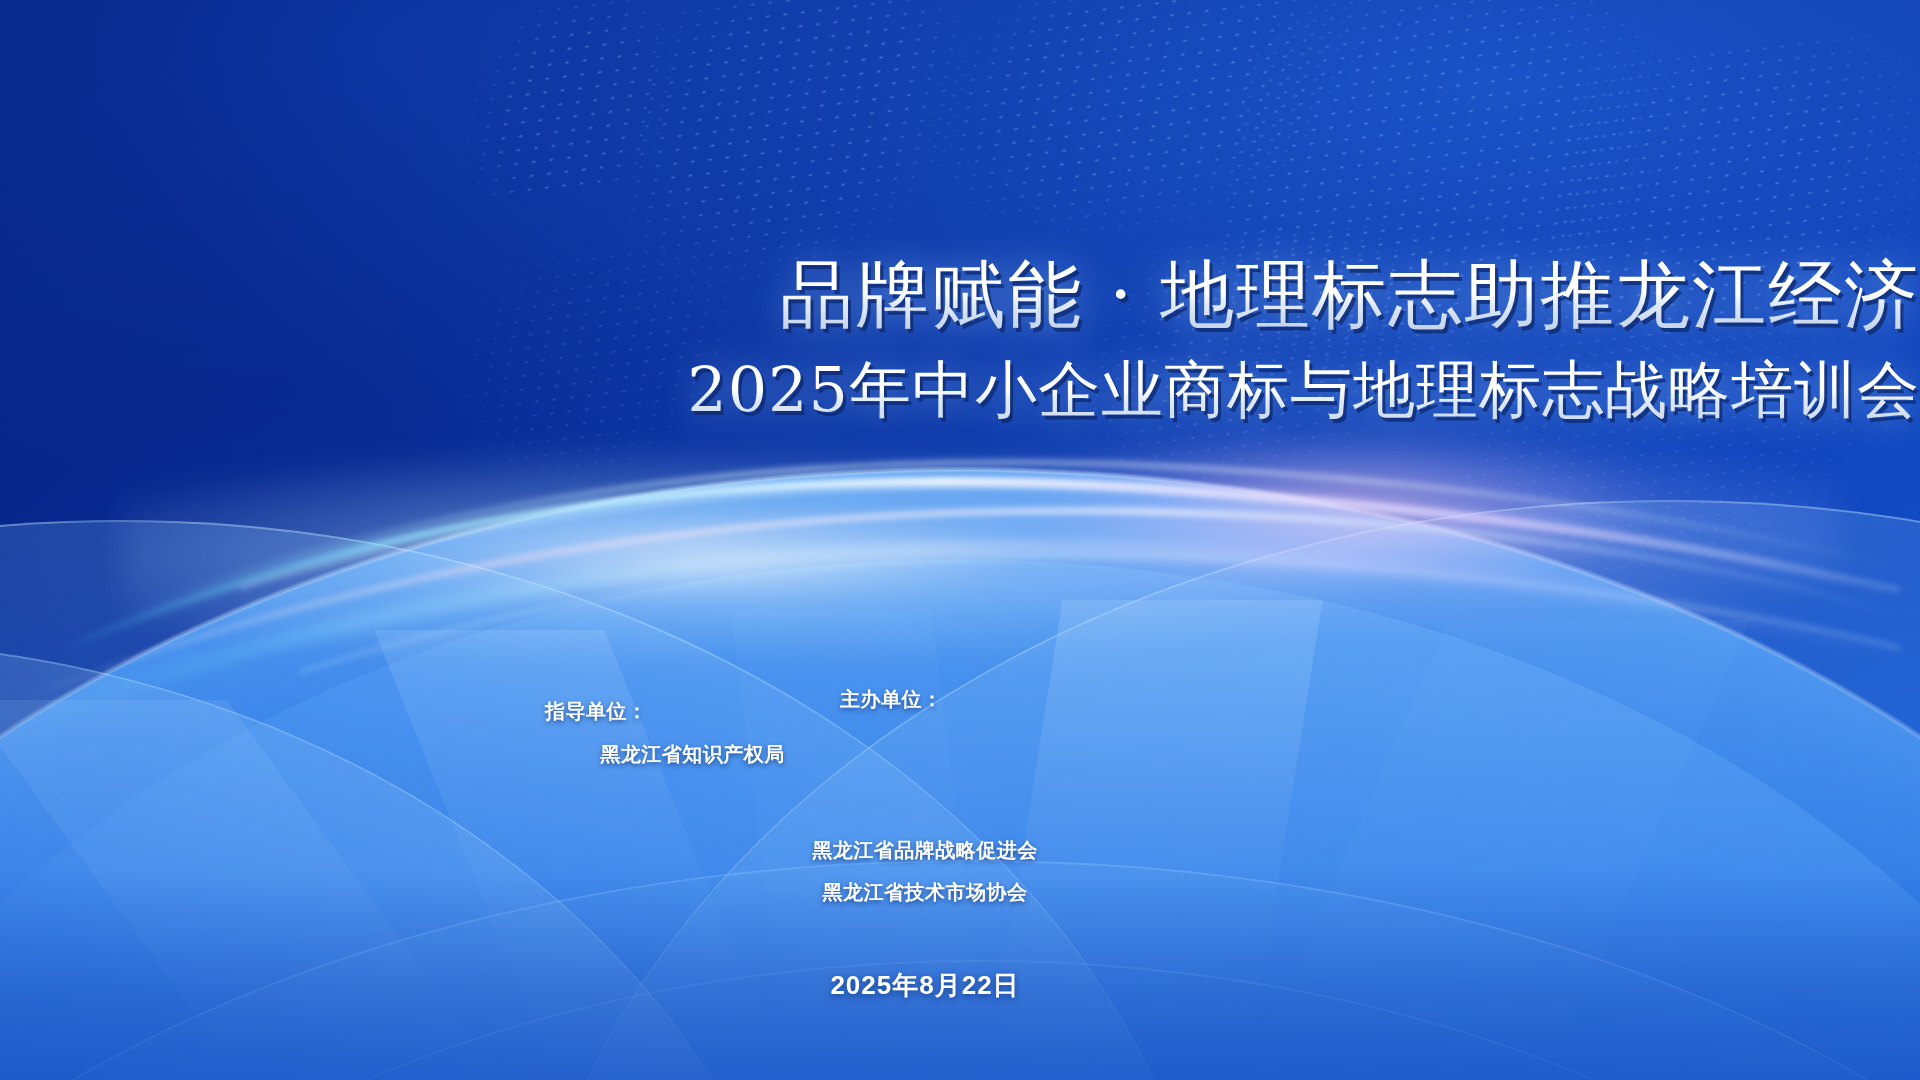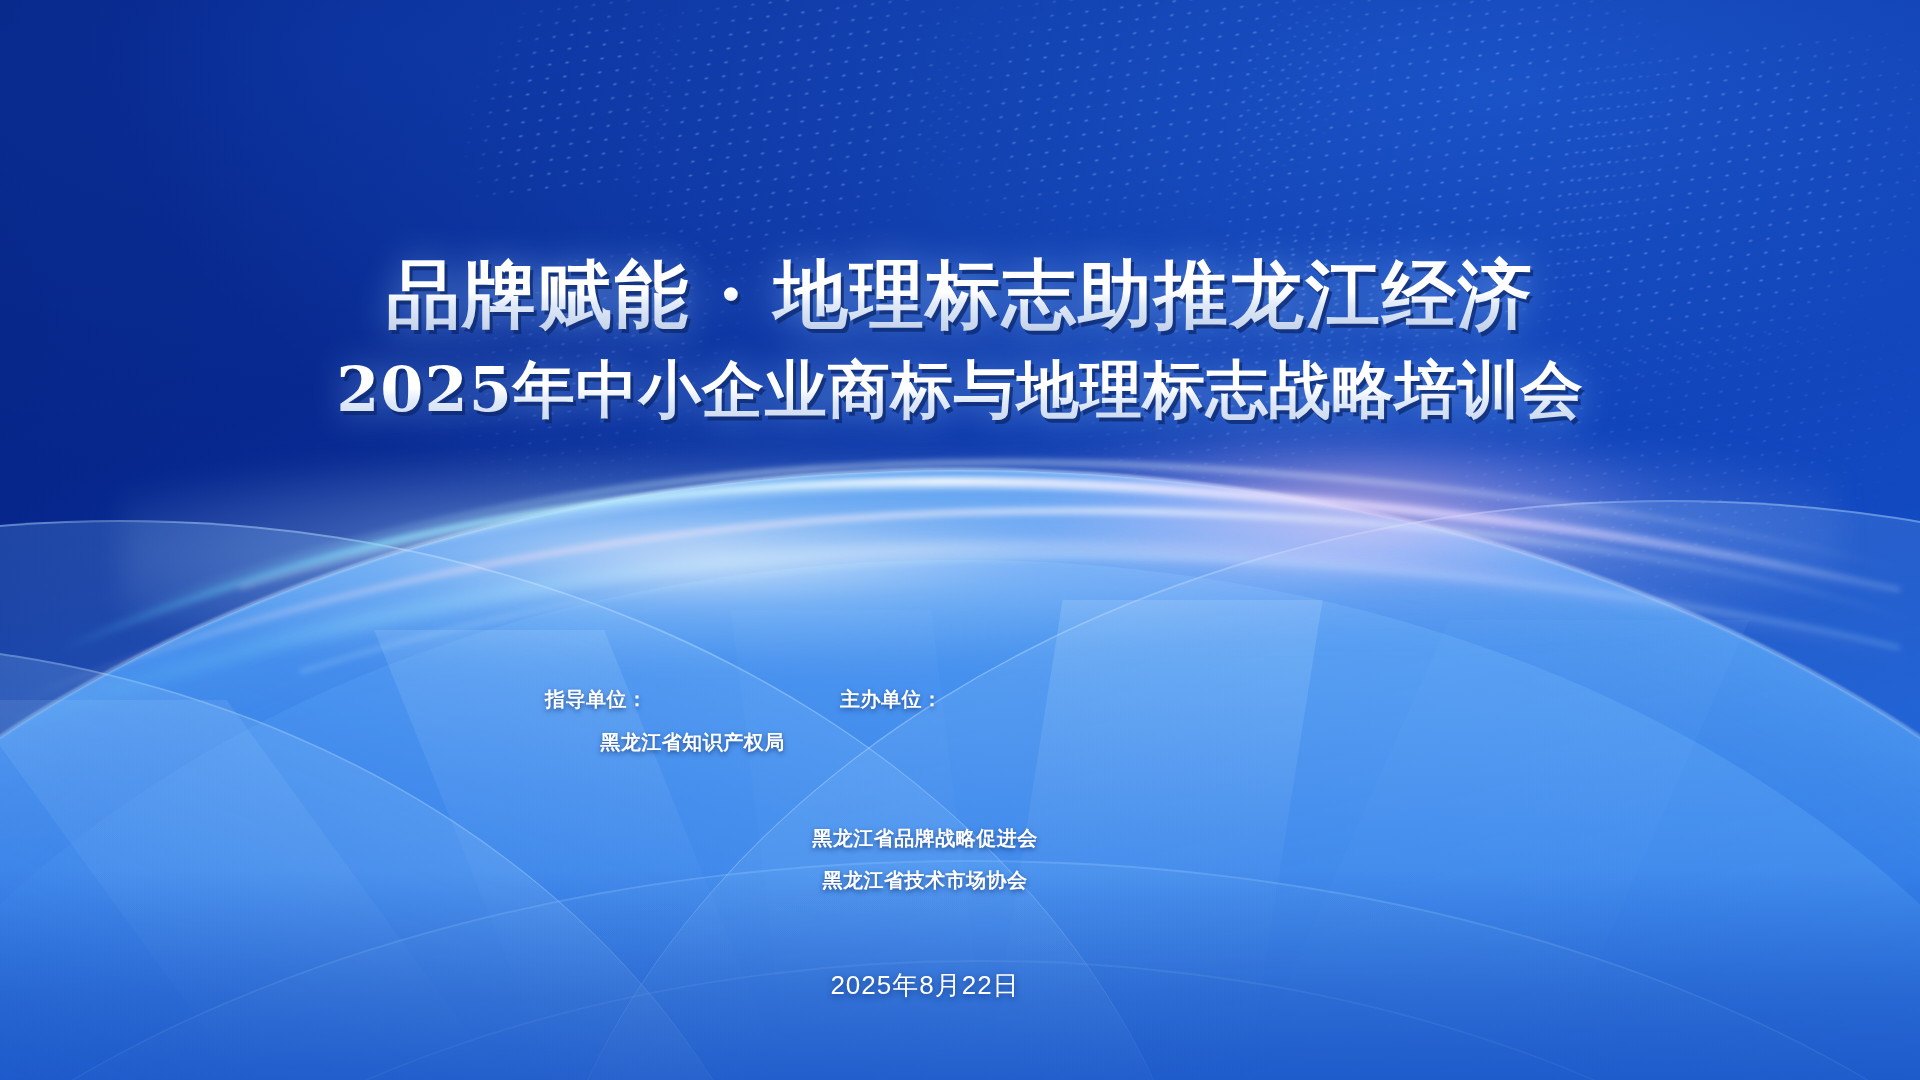--- a/index.html
+++ b/index.html
@@ -152,62 +152,63 @@
   
   .title-block {
     position: absolute;
     left: 0; top: 248px;
     width: 1920px;
     text-align: center;
     z-index: 6;
   }
   .title-line {
     font-family: "DejaVu Serif", "Liberation Serif", serif;
-    font-weight: 700;
+    font-weight: 400;
     color: #ffffff;
     letter-spacing: 2px;
     white-space: nowrap;
     background: linear-gradient(180deg, #ffffff 0%, #ffffff 48%, #dfe9f8 62%, #b9c9e4 100%);
     -webkit-background-clip: text;
             background-clip: text;
     -webkit-text-fill-color: transparent;
     filter:
       drop-shadow(3px 4px 0px rgba(12,40,110,.75))
       drop-shadow(0 0 18px rgba(150,200,255,.45));
+    text-align: right;
   }
   .title-line-1 { font-size: 74px; line-height: 92px; }
   .title-line-2 { font-size: 62px; line-height: 100px; letter-spacing: 1px; }
 
   
   .credits {
     position: absolute;
     left: 545px; top: 686px;
     width: 760px;
     z-index: 7;
     color: #ffffff;
     font-weight: 700;
     font-size: 20px;
     letter-spacing: .5px;
     text-shadow: 0 2px 5px rgba(6,30,90,.60);
   }
   .credit-group { display: flex; }
-  .credit-col-left  { width: 295px; flex: none; }
+  .credit-col-left  { width: 295px; flex: none; margin-top: 12px; }
   .credit-col-right { flex: 1; }
   .credit-heading { margin-bottom: 16px; white-space: nowrap; }
   .credit-item    { margin-bottom: 15px; white-space: nowrap; text-align: center; }
   .group-gap { height: 38px; }
 
   .event-date {
     position: absolute;
     left: 545px; top: 968px;
     width: 760px;
     text-align: center;
     z-index: 7;
     color: #ffffff;
-    font-weight: 400;
+    font-weight: 700;
     font-size: 26px;
     letter-spacing: 1px;
     text-shadow: 0 2px 6px rgba(6,30,90,.6);
   }
 
   
   .bottom-fade {
     position: absolute;
     left: 0; bottom: 0; width: 1920px; height: 210px;
     background: linear-gradient(180deg, rgba(8,45,150,0) 0%, rgba(10,55,170,.35) 60%, rgba(12,62,180,.55) 100%);

